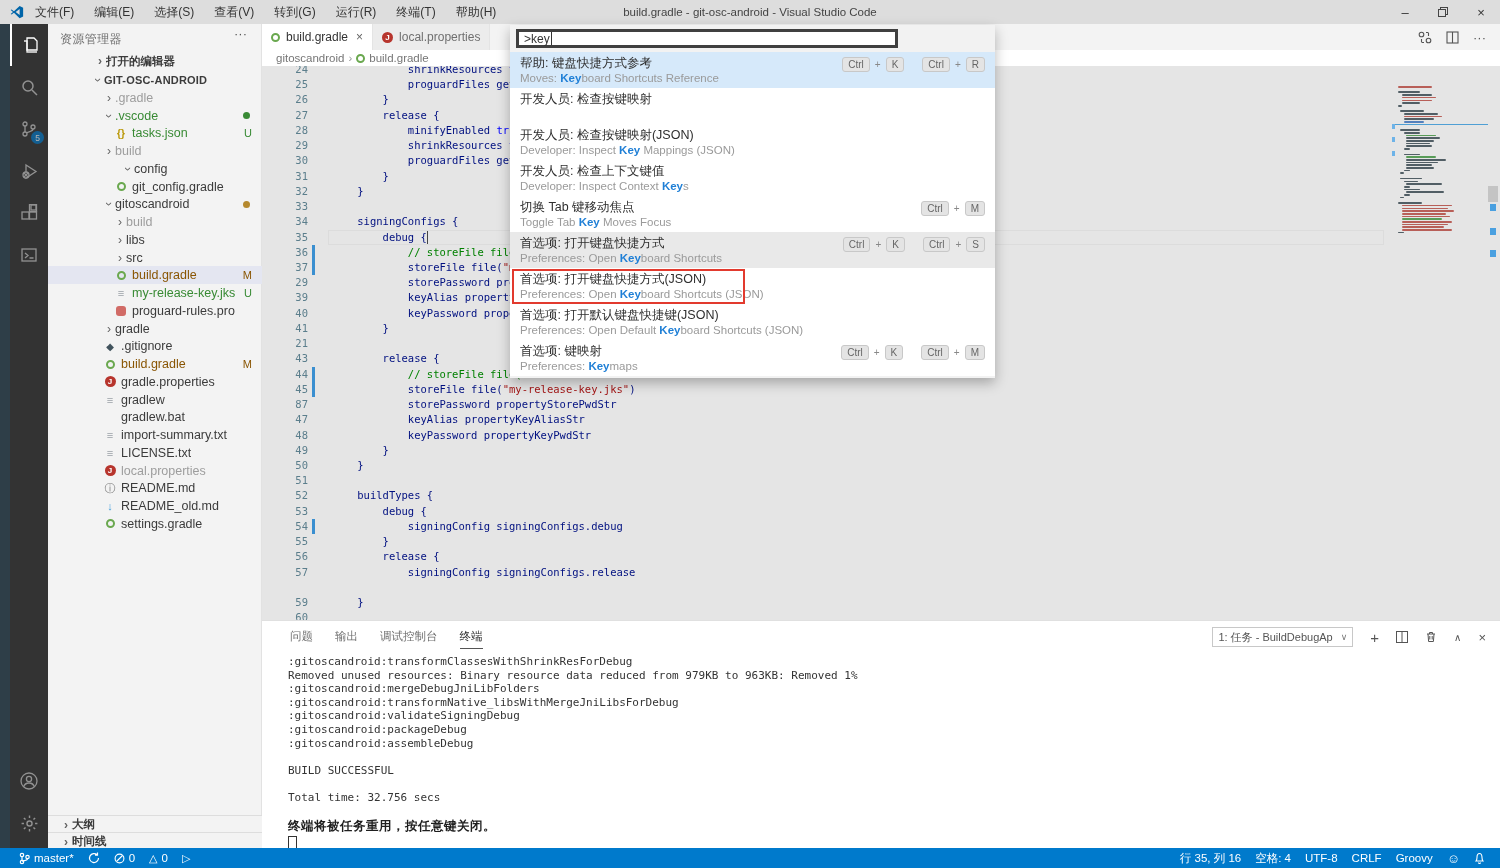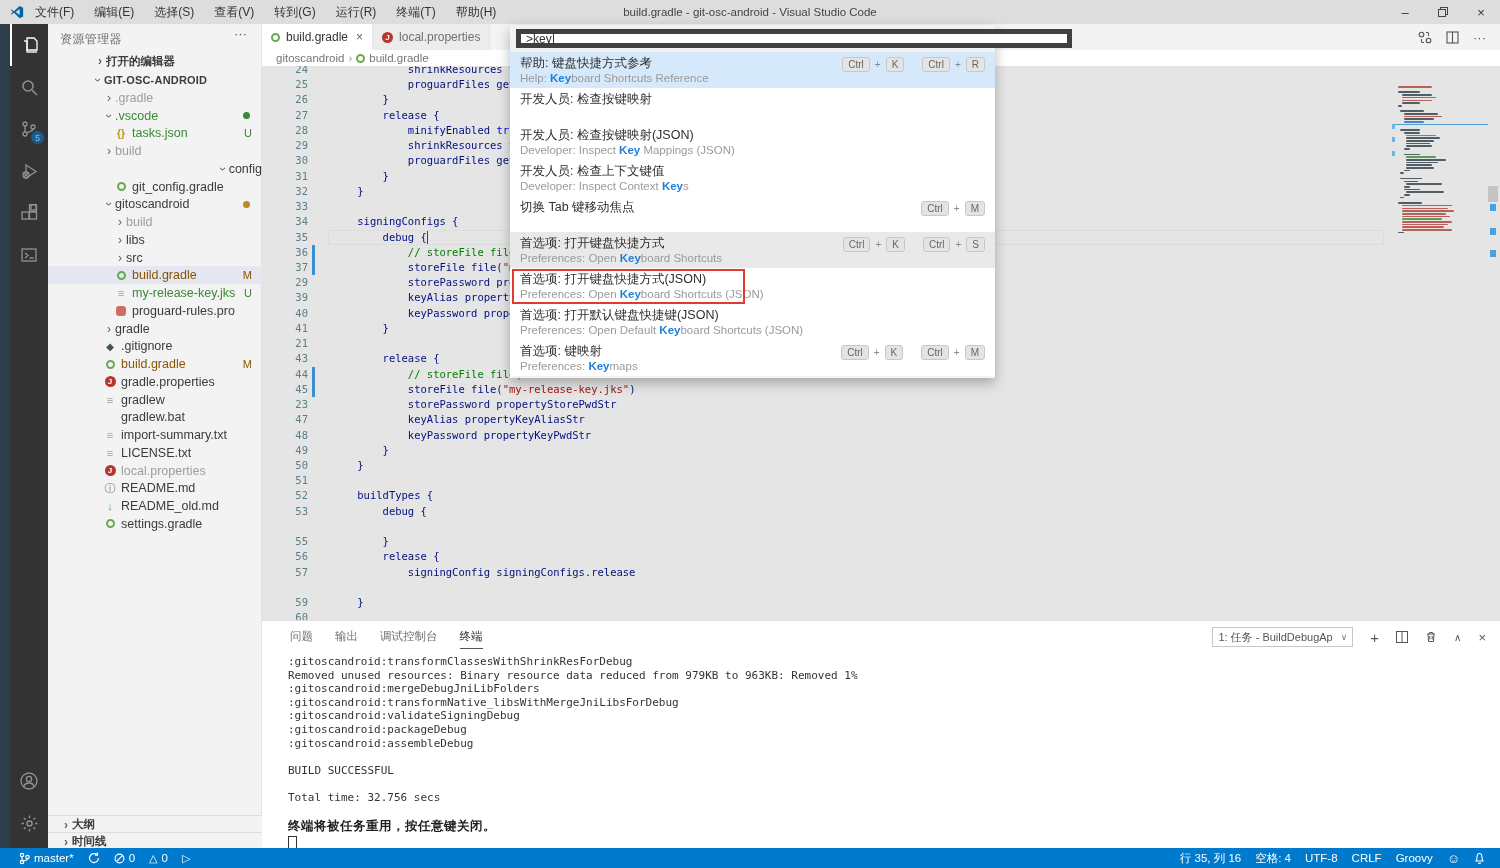--- a/index.html
+++ b/index.html
@@ -64,21 +64,21 @@
   
   #minimap{left:1398px;top:86px;width:86px;height:152px}
   .mm-row{position:absolute;height:1.7px;border-radius:1px;opacity:.85}
   #mm-vline{position:absolute;left:-4px;width:94px;height:1px;background:#4f9fd4;top:38px}
   .mm-mark{position:absolute;left:-6px;width:3px;height:5px;background:#6db3e8}
   #ruler{left:1487px;top:50px;width:13px;height:570px}
   .ruler-mark{position:absolute;left:3px;width:6px;height:7px;background:#4aa0e0}
   #ruler-thumb{position:absolute;left:1px;width:10px;height:16px;background:#a9a9a9;opacity:.55}
   
   #palette{left:510px;top:25px;width:485px;height:353px;background:#f2f2f2;box-shadow:0 5px 12px rgba(0,0,0,.28);z-index:10}
-  #palette-input{position:absolute;left:6px;top:4px;width:556px;height:19px;background:#fff;border:5px solid #404040;box-sizing:border-box;display:flex;align-items:center;font-size:12px;color:#333;padding-left:5px;font-family:"Liberation Sans",sans-serif}
+  #palette-input{position:absolute;left:6px;top:4px;width:382px;height:19px;background:#fff;border:3px solid #404040;box-sizing:border-box;display:flex;align-items:center;font-size:12px;color:#333;padding-left:5px;font-family:"Liberation Sans",sans-serif}
   #palette-caret{width:1px;height:13px;background:#333;margin-left:1px}
   #palette-list{position:absolute;left:0;top:27px;width:485px;background:#fff}
   .pal-row{position:relative;height:36px;box-sizing:border-box;padding:3px 8px 0 10px}
   .pal-row.selected{background:#d6e9fa}
   .pal-row.hover{background:#e9e9e9}
   .pal-title{font-size:12.5px;color:#2f2f2f;line-height:16px;white-space:nowrap}
   .pal-detail{font-size:11.5px;color:#9a9a9a;line-height:15px;white-space:nowrap}
   .pal-hl{color:#1f7fd6;font-weight:bold}
   .pal-chips{position:absolute;right:10px;top:5px;display:flex;align-items:center;gap:5px}
   .chip{background:#e4e4e4;border:1px solid #c8c8c8;border-radius:3px;font-size:10px;color:#666;padding:0 5px;line-height:13px}
@@ -237,21 +237,21 @@
         <span class="ficon">
           <span class="icon-braces">{}</span>
         </span>
         <span class="tree-label c-green">tasks.json</span>
         <span class="badge" style="color: rgb(56, 138, 52);">U</span>
       </div>
       <div class="tree-row" style="top: 118px; padding-left: 55px;">
         <span class="chev">›</span>
         <span class="tree-label c-dim">build</span>
       </div>
-      <div class="tree-row" style="top: 135.75px; padding-left: 74px; justify-content: flex-end;">
+      <div class="tree-row" style="top: 135.75px; padding-left: 74px;">
         <span class="chev open">›</span>
         <span class="tree-label">config</span>
       </div>
       <div class="tree-row" style="top: 153.5px; padding-left: 66px;">
         <span class="ficon">
           <span class="icon-gradle"></span>
         </span>
         <span class="tree-label">git_config.gradle</span>
       </div>
       <div class="tree-row" style="top: 171.25px; padding-left: 55px;">
@@ -499,21 +499,21 @@
       <span class="gutter-num">44</span>
       <span class="gutter-bar"></span>
       <span class="code-text"><span class="tk-c">            // storeFile file(</span></span>
     </div>
     <div class="code-row" style="top: 331.83px;">
       <span class="gutter-num">45</span>
       <span class="gutter-bar"></span>
       <span class="code-text"><span class="tk-d">            storeFile file(</span><span class="tk-s">"my-release-key.jks"</span><span class="tk-d">)</span></span>
     </div>
     <div class="code-row" style="top: 347.06px;">
-      <span class="gutter-num">23</span>
+      <span class="gutter-num">87</span>
       <span class="code-text"><span class="tk-d">            storePassword propertyStorePwdStr</span></span>
     </div>
     <div class="code-row" style="top: 362.29px;">
       <span class="gutter-num">47</span>
       <span class="code-text"><span class="tk-d">            keyAlias propertyKeyAliasStr</span></span>
     </div>
     <div class="code-row" style="top: 377.52px;">
       <span class="gutter-num">48</span>
       <span class="code-text"><span class="tk-d">            keyPassword propertyKeyPwdStr</span></span>
     </div>
@@ -529,20 +529,25 @@
       <span class="gutter-num">51</span>
       <span class="code-text"></span>
     </div>
     <div class="code-row" style="top: 438.44px;">
       <span class="gutter-num">52</span>
       <span class="code-text"><span class="tk-d">    buildTypes {</span></span>
     </div>
     <div class="code-row" style="top: 453.67px;">
       <span class="gutter-num">53</span>
       <span class="code-text"><span class="tk-d">        debug {</span></span>
+    </div>
+    <div class="code-row" style="top: 468.9px;">
+      <span class="gutter-num">54</span>
+      <span class="gutter-bar"></span>
+      <span class="code-text"><span class="tk-d">            signingConfig signingConfigs.debug</span></span>
     </div>
     <div class="code-row" style="top: 484.13px;">
       <span class="gutter-num">55</span>
       <span class="code-text"><span class="tk-d">        }</span></span>
     </div>
     <div class="code-row" style="top: 499.36px;">
       <span class="gutter-num">56</span>
       <span class="code-text"><span class="tk-d">        release {</span></span>
     </div>
     <div class="code-row" style="top: 514.59px;">
@@ -625,21 +630,21 @@
 </div>
 
 <div class="abs" id="palette">
   <div id="palette-input">
     <span>&gt;key</span>
     <span id="palette-caret"></span>
   </div>
   <div id="palette-list">
       <div class="pal-row selected">
         <div class="pal-title">帮助: 键盘快捷方式参考</div>
-        <div class="pal-detail"><span>Help: </span><span class="pal-hl">Key</span><span>board Shortcuts Reference</span></div>
+        <div class="pal-detail"><span>Moves: </span><span class="pal-hl">Key</span><span>board Shortcuts Reference</span></div>
         <div class="pal-chips">
           <span class="chip">Ctrl</span>
           <span class="chip-plus">+</span>
           <span class="chip">K</span>
           <span style="width: 8px;"></span>
           <span class="chip">Ctrl</span>
           <span class="chip-plus">+</span>
           <span class="chip">R</span>
         </div>
       </div>
@@ -649,20 +654,21 @@
       <div class="pal-row">
         <div class="pal-title">开发人员: 检查按键映射(JSON)</div>
         <div class="pal-detail"><span>Developer: Inspect </span><span class="pal-hl">Key</span><span> Mappings (JSON)</span></div>
       </div>
       <div class="pal-row">
         <div class="pal-title">开发人员: 检查上下文键值</div>
         <div class="pal-detail"><span>Developer: Inspect Context </span><span class="pal-hl">Key</span><span>s</span></div>
       </div>
       <div class="pal-row">
         <div class="pal-title">切换 Tab 键移动焦点</div>
+        <div class="pal-detail"><span>Toggle Tab </span><span class="pal-hl">Key</span><span> Moves Focus</span></div>
         <div class="pal-chips">
           <span class="chip">Ctrl</span>
           <span class="chip-plus">+</span>
           <span class="chip">M</span>
         </div>
       </div>
       <div class="pal-row hover">
         <div class="pal-title">首选项: 打开键盘快捷方式</div>
         <div class="pal-detail"><span>Preferences: Open </span><span class="pal-hl">Key</span><span>board Shortcuts</span></div>
         <div class="pal-chips">

